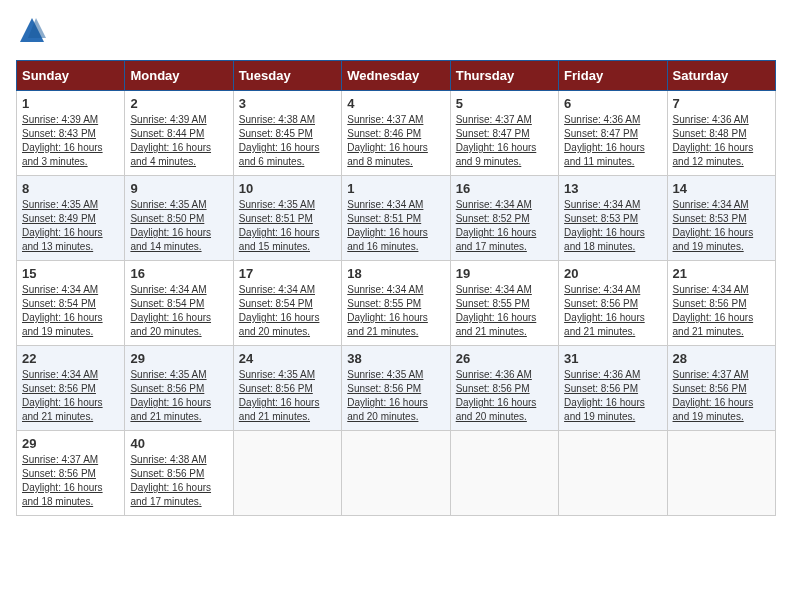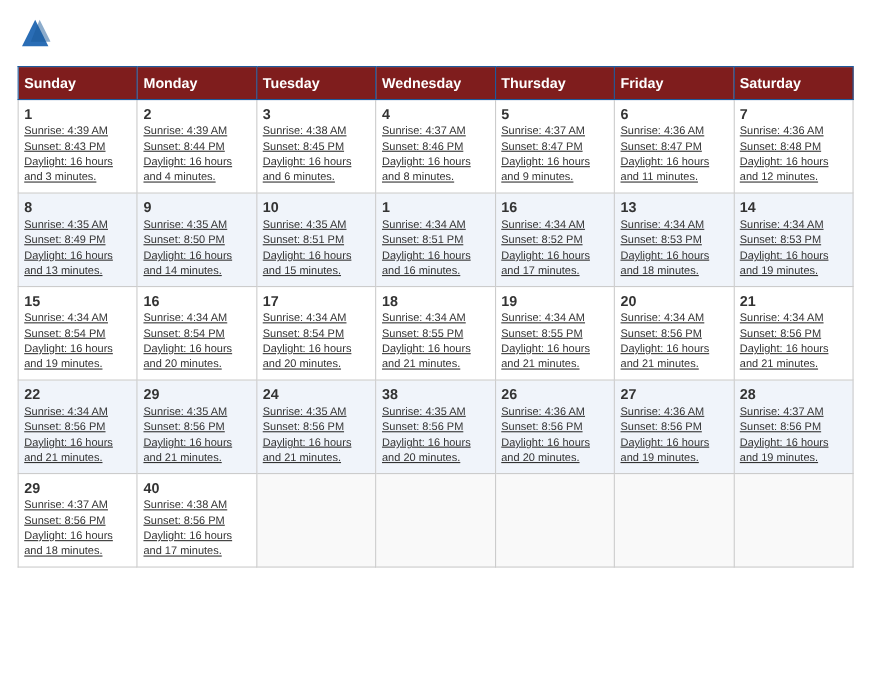--- a/index.html
+++ b/index.html
@@ -227,21 +227,21 @@
         </td>
         <td>
           <span class="day-number">38</span>
           <div class="day-info">Sunrise: 4:35 AM<br>Sunset: 8:56 PM<br>Daylight: 16 hours and 20 minutes.</div>
         </td>
         <td>
           <span class="day-number">26</span>
           <div class="day-info">Sunrise: 4:36 AM<br>Sunset: 8:56 PM<br>Daylight: 16 hours and 20 minutes.</div>
         </td>
         <td>
-          <span class="day-number">27</span>
+          <span class="day-number">31</span>
           <div class="day-info">Sunrise: 4:36 AM<br>Sunset: 8:56 PM<br>Daylight: 16 hours and 19 minutes.</div>
         </td>
         <td>
           <span class="day-number">28</span>
           <div class="day-info">Sunrise: 4:37 AM<br>Sunset: 8:56 PM<br>Daylight: 16 hours and 19 minutes.</div>
         </td>
       </tr>
       <tr>
         <td>
           <span class="day-number">29</span>

